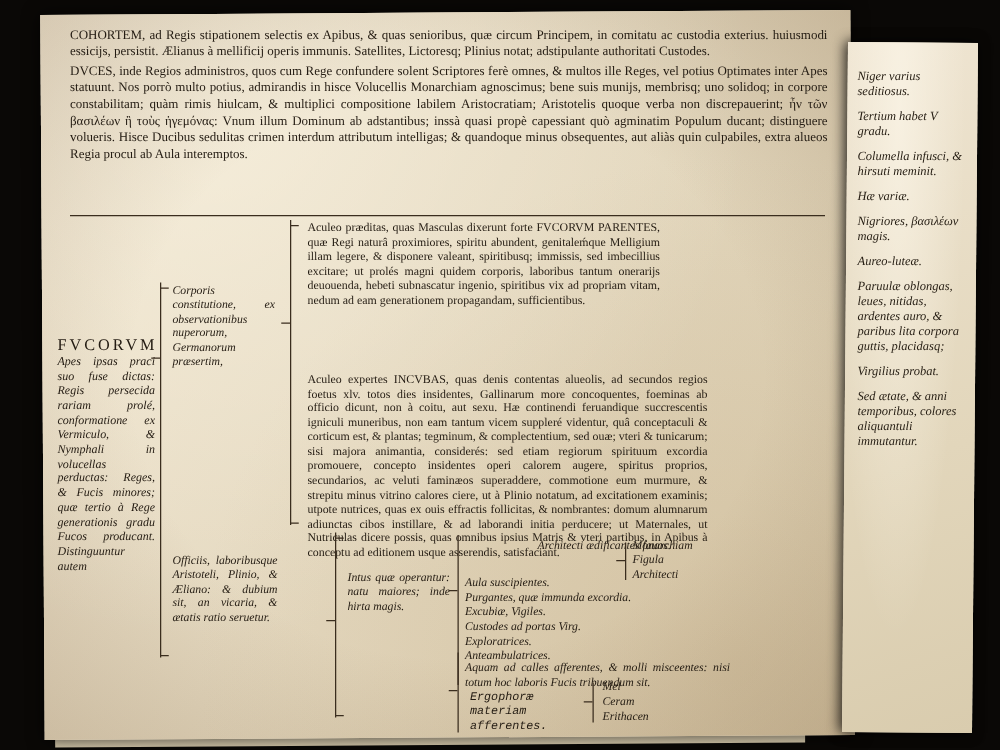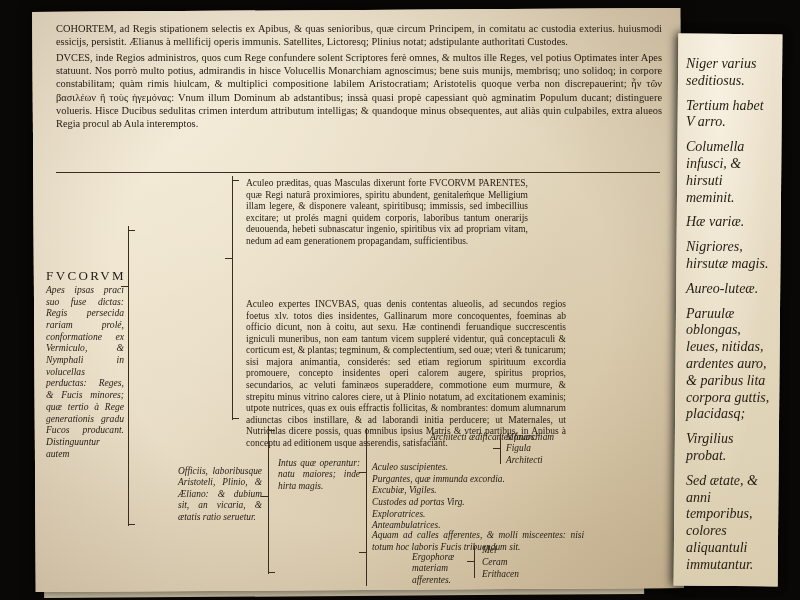--- a/index.html
+++ b/index.html
@@ -117,26 +117,25 @@
     left: 138px;
     top: 228px;
     width: 82px;
     font-size: 9.4px;
     line-height: 1.22;
     font-style: italic;
   }
   
   #officiis {
     left: 138px;
-    top: 466px;
+    top: 444px;
     width: 84px;
     font-size: 9.4px;
     line-height: 1.22;
     font-style: italic;
-    margin-left: 40px;
   }
 
   
   #aculeo-praeditas {
     left: 246px;
     top: 178px;
     width: 282px;
     font-size: 9.5px;
     line-height: 1.22;
   }
@@ -196,43 +195,44 @@
   }
   #aquam {
     left: 372px;
     top: 530px;
     width: 212px;
     font-size: 9.4px;
     line-height: 1.24;
     font-style: italic;
   }
   #ergophorae {
-    left: 412px;
+    left: 376px;
     top: 552px;
     width: 74px;
     font-size: 9.4px;
     line-height: 1.22;
     font-style: italic;
+    font-family: Liberation Mono, monospace;
   }
   #ergolist {
     left: 482px;
     top: 544px;
     width: 62px;
     font-size: 9.4px;
     line-height: 1.3;
     font-style: italic;
   }
 
   
   #side-col {
     position: absolute;
     left: 686px;
     top: 56px;
     width: 88px;
-    font-size: 14px;
+    font-size: 10px;
     line-height: 1.2;
     color: #241c12;
   }
   #side-col .blk { margin-bottom: 8px; }
   #side-col .nm { font-style: italic; }
 </style>
 </head>
 <body>
 
 <div id="page">
@@ -251,20 +251,21 @@
   <div class="txt ink it" id="operas">
     <div class="head" style="font-style:normal;">FVCORVM</div>
     <div>Apes ipsas praci suo fuse dictas: Regis persecida rariam prolé, conformatione ex Vermiculo, &amp; Nymphali in volucellas perductas: Reges, &amp; Fucis minores; quæ tertio à Rege generationis gradu Fucos producant. Distinguuntur autem</div>
   </div>
 
   <div class="vrule" style="left:128px; top:226px; height:300px;"></div>
   <div class="tick" style="left:121px; top:286px;"></div>
   <div class="tick" style="left:128px; top:230px;"></div>
   <div class="tick" style="left:128px; top:524px;"></div>
 
+  <div class="txt ink" id="corporis">Corporis constitutione, ex observationibus nuperorum, Germanorum præsertim,</div>
   <div class="vrule" style="left:232px; top:176px; height:244px;"></div>
   <div class="tick" style="left:225px; top:258px;"></div>
   <div class="tick" style="left:232px; top:180px;"></div>
   <div class="tick" style="left:232px; top:418px;"></div>
 
   <div class="txt ink" id="aculeo-praeditas">Aculeo præditas, quas Masculas dixerunt forte FVCORVM PARENTES, quæ Regi naturâ proximiores, spiritu abundent, genitaleḿque Melligium illam legere, &amp; disponere valeant, spiritibusq; immissis, sed imbecillius excitare; ut prolés magni quidem corporis, laboribus tantum onerarijs deuouenda, hebeti subnascatur ingenio, spiritibus vix ad propriam vitam, nedum ad eam generationem propagandam, sufficientibus.</div>
 
   <div class="txt ink" id="aculeo-expertes">Aculeo expertes INCVBAS, quas denis contentas alueolis, ad secundos regios foetus xlv. totos dies insidentes, Gallinarum more concoquentes, foeminas ab officio dicunt, non à coitu, aut sexu. Hæ continendi feruandique succrescentis igniculi muneribus, non eam tantum vicem suppleré videntur, quâ conceptaculi &amp; corticum est, &amp; plantas; tegminum, &amp; complectentium, sed ouæ; vteri &amp; tunicarum; sisi majora animantia, considerés: sed etiam regiorum spirituum excordia promouere, concepto insidentes operi calorem augere, spiritus proprios, secundarios, ac veluti faminæos superaddere, commotione eum murmure, &amp; strepitu minus vitrino calores ciere, ut à Plinio notatum, ad excitationem examinis; utpote nutrices, quas ex ouis effractis follicitas, &amp; nombrantes: domum alumnarum adiunctas cibos instillare, &amp; ad laborandi initia perducere; ut Maternales, ut Nutriculas dicere possis, quas omnibus ipsius Matris &amp; vteri partibus, in Apibus à conceptu ad editionem usque asserendis, satisfaciant.</div>
 
   <div class="txt ink" id="officiis">Officiis, laboribusque Aristoteli, Plinio, &amp; Æliano: &amp; dubium sit, an vicaria, &amp; ætatis ratio seruetur.</div>
@@ -282,44 +283,44 @@
   <div class="txt ink" id="architecti">Architecti ædificantes fauos.</div>
   <div class="vrule" style="left:500px; top:434px; height:30px;"></div>
   <div class="tick" style="left:493px; top:448px;"></div>
   <div class="txt ink it" id="plastides">
     <div>Monarchiam</div>
     <div>Figula</div>
     <div>Architecti</div>
   </div>
 
   <div class="txt ink it" id="onera">
-    <div>Aculeo suscipientes.</div>
+    <div>Aula suscipientes.</div>
     <div>Purgantes, quæ immunda excordia.</div>
     <div>Excubiæ, Vigiles.</div>
     <div>Custodes ad portas Virg.</div>
     <div>Exploratrices.</div>
     <div>Anteambulatrices.</div>
   </div>
 
   <div class="txt ink" id="aquam">Aquam ad calles afferentes, &amp; molli misceentes: nisi totum hoc laboris Fucis tribuendum sit.</div>
 
   <div class="txt ink" id="ergophorae">Ergophoræ materiam afferentes.</div>
   <div class="vrule" style="left:474px; top:546px; height:32px;"></div>
   <div class="tick" style="left:467px; top:561px;"></div>
   <div class="txt ink it" id="ergolist">
     <div>Mel</div>
     <div>Ceram</div>
     <div>Erithacen</div>
   </div>
 
   <div id="side-col">
     <div class="blk nm">Niger varius seditiosus.</div>
-    <div class="blk nm">Tertium habet V arro.</div>
+    <div class="blk nm">Tertium habet V gradu.</div>
     <div class="blk nm">Columella infusci, &amp; hirsuti meminit.</div>
     <div class="blk nm">Hæ variæ.</div>
-    <div class="blk nm">Nigriores, hirsutæ magis.</div>
+    <div class="blk nm">Nigriores, βασιλέων magis.</div>
     <div class="blk nm">Aureo-luteæ.</div>
     <div class="blk nm">Paruulæ oblongas, leues, nitidas, ardentes auro, &amp; paribus lita corpora guttis, placidasq;</div>
     <div class="blk nm">Virgilius probat.</div>
     <div class="blk nm">Sed ætate, &amp; anni temporibus, colores aliquantuli immutantur.</div>
   </div>
 
 </div>
 
 </body></html>

